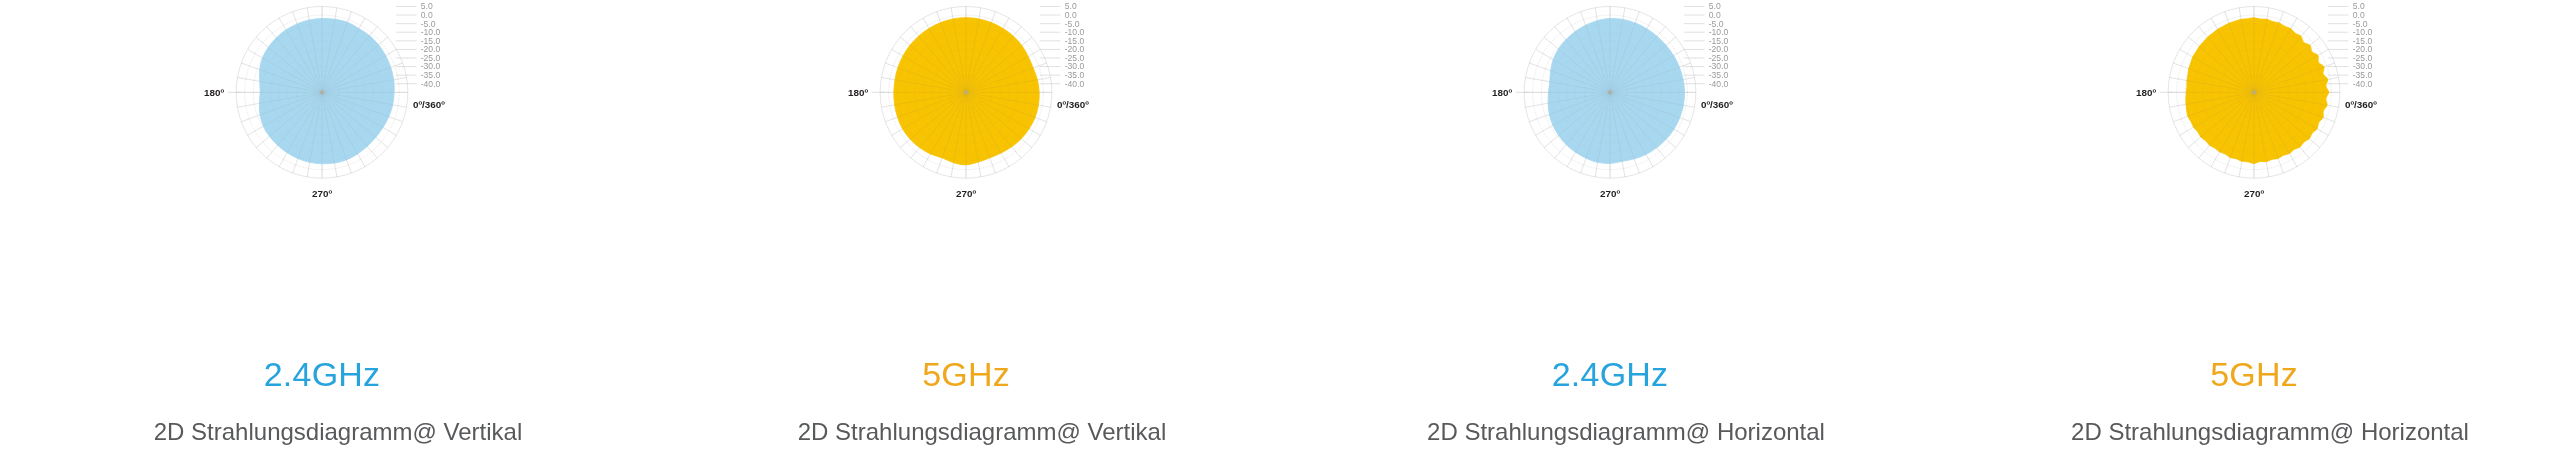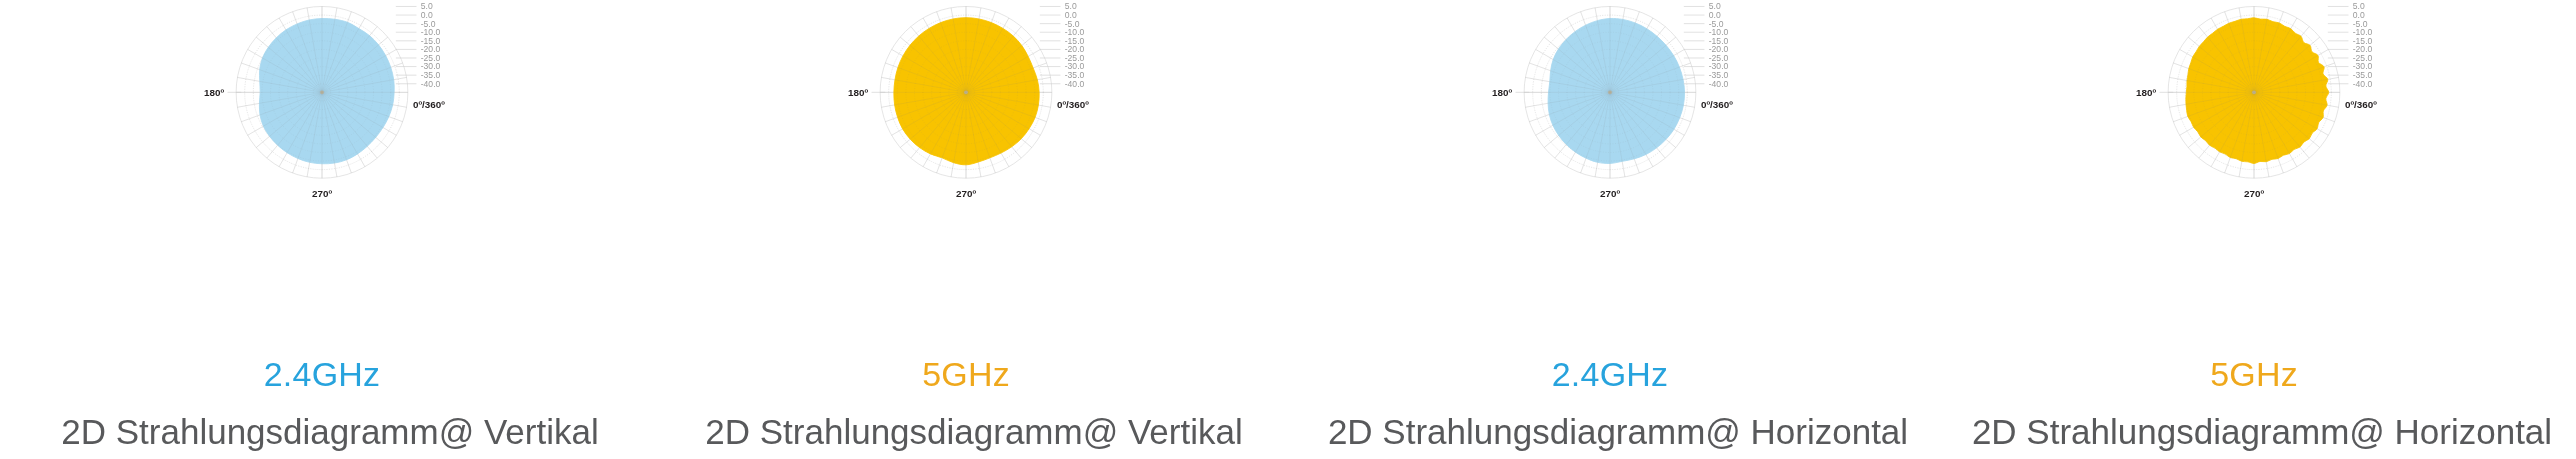--- a/index.html
+++ b/index.html
@@ -50,24 +50,24 @@
     text-align: center;
     font-size: 34px;
     font-weight: 300;
     letter-spacing: 0.2px;
     line-height: 31px;
     white-space: nowrap;
   }
   .caption-label {
     position: absolute;
     top: 414px;
-    left: 8px;
+    left: 16px;
     width: 644px;
     text-align: center;
-    font-size: 35px;
+    font-size: 24px;
     font-weight: 300;
     color: #58595b;
     line-height: 36px;
     white-space: nowrap;
   }
   
   .panel:last-child .caption-label { text-align: center; }
   text { font-family: "Liberation Sans", sans-serif; }
   .ang-lbl { font-size: 11.5px; fill: #231f20; font-weight: 700; }
   .rad-lbl { font-size: 10px; fill: #9a9a9a; font-weight: 400; }

